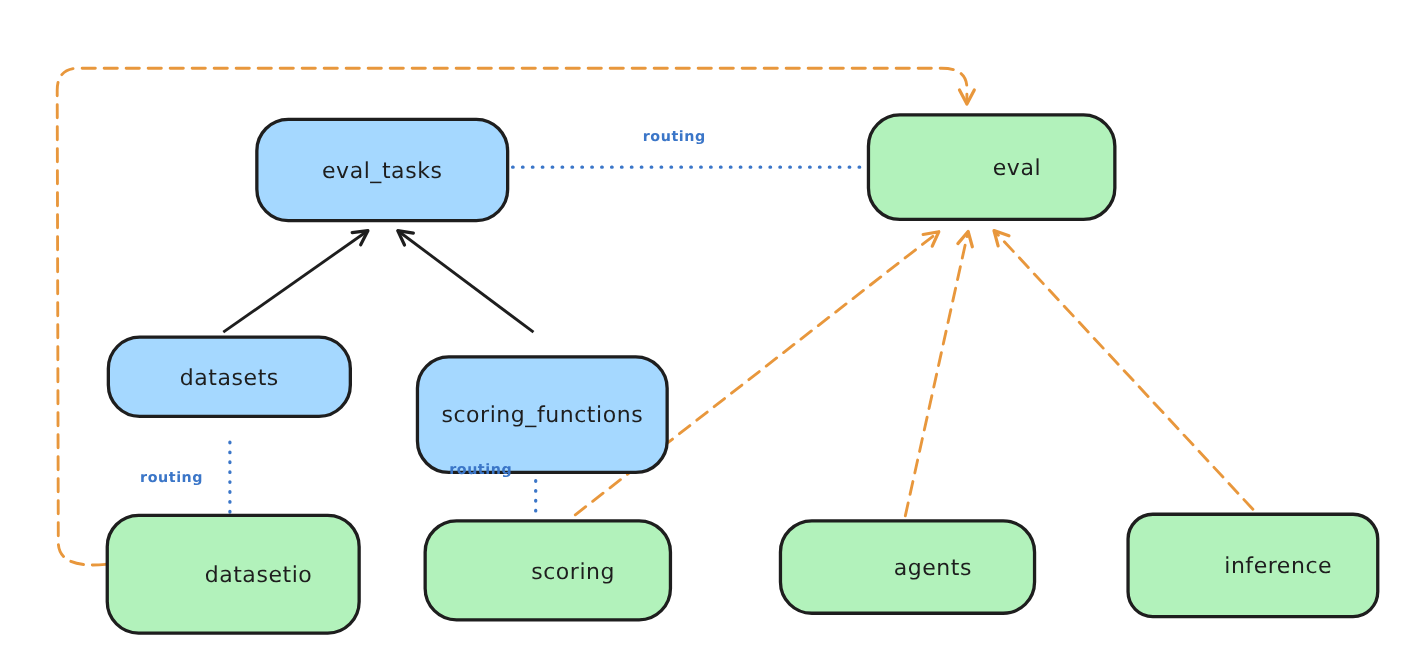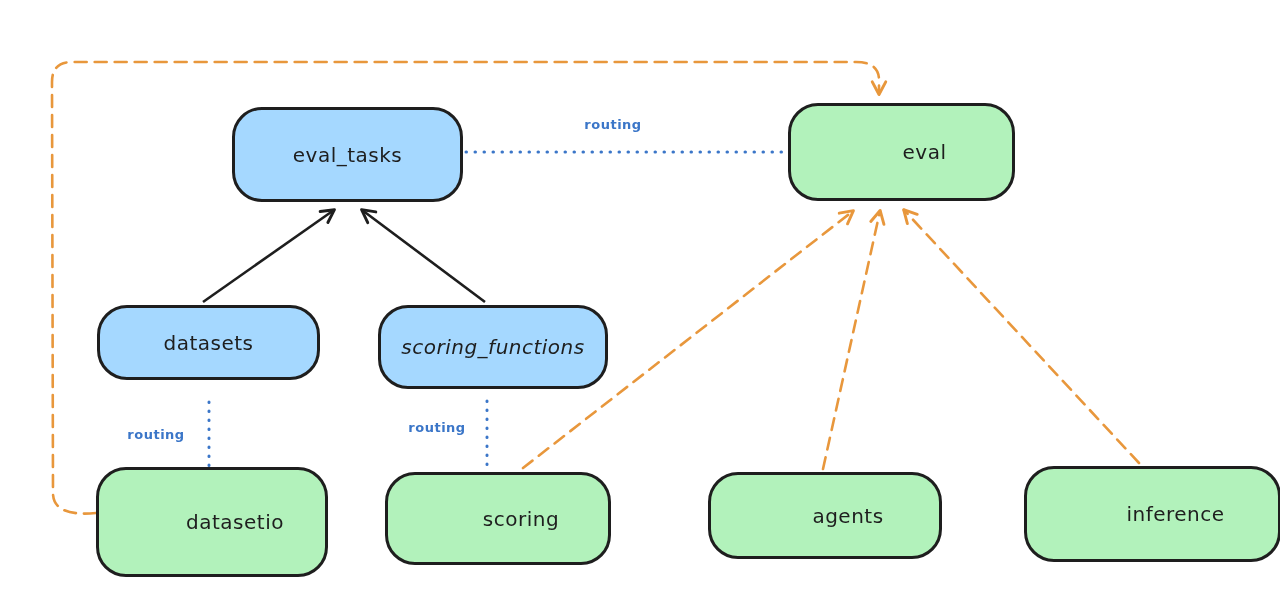--- a/index.html
+++ b/index.html
@@ -88,37 +88,37 @@
   </div>
 
   <div class="node green" style="left:788px; top:103px; width:227px; height:98px;">
     <span>eval</span>
   </div>
 
   <div class="node blue" style="left:97px; top:305px; width:223px; height:75px;">
     <span>datasets</span>
   </div>
 
-  <div class="node blue" style="left:378px; top:305px; width:230px; height:84px;font-style:italic;">
+  <div class="node blue" style="left:378px; top:323px; width:230px; height:108px;">
     <span>scoring_functions</span>
   </div>
 
   <div class="node green" style="left:96px; top:467px; width:232px; height:110px;">
     <span>datasetio</span>
   </div>
 
   <div class="node green" style="left:385px; top:472px; width:226px; height:93px;">
     <span>scoring</span>
   </div>
 
   <div class="node green" style="left:708px; top:472px; width:234px; height:87px;">
     <span>agents</span>
   </div>
 
-  <div class="node green" style="left:1024px; top:466px; width:257px; height:96px;">
+  <div class="node green" style="left:1024px; top:466px; width:230px; height:96px;border-radius:24px;">
     <span>inference</span>
   </div>
 
   <div class="edge-label" style="left:548px; top:117px;">routing</div>
 
   <div class="edge-label" style="left:91px; top:427px;">routing</div>
 
   <div class="edge-label" style="left:372px; top:420px;">routing</div>
 
 </div>

